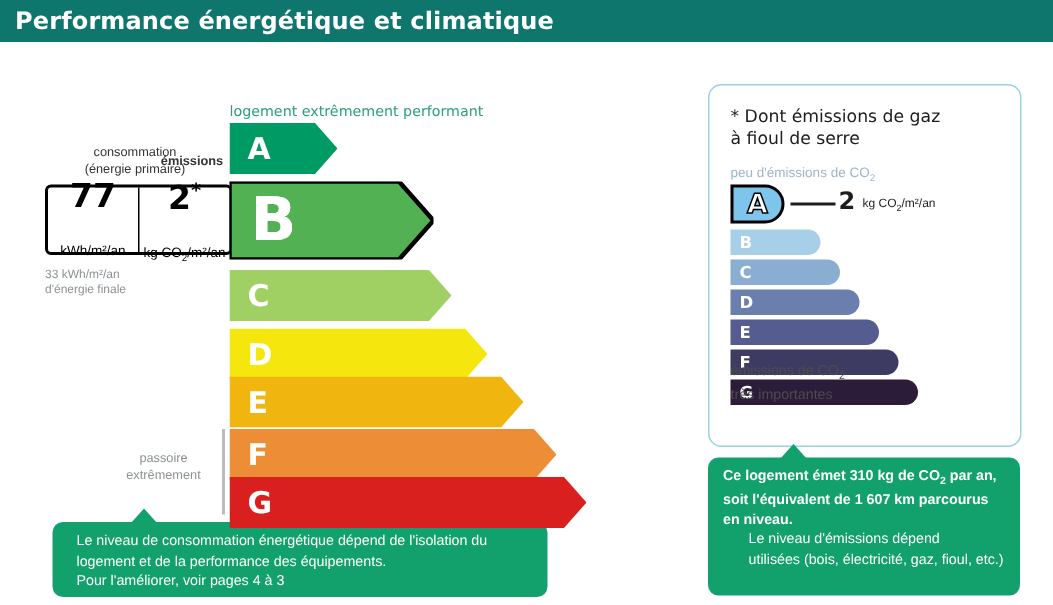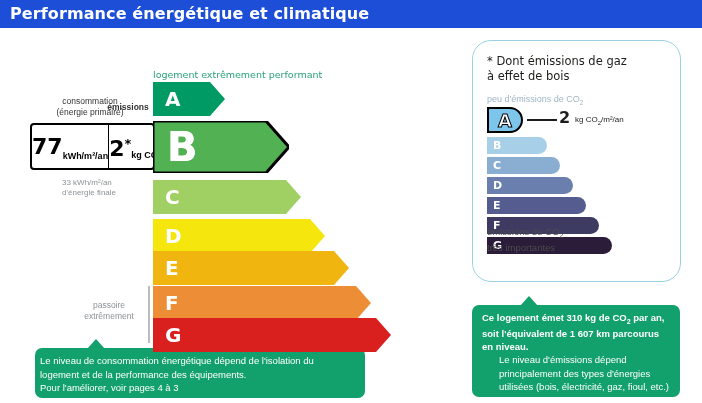--- a/index.html
+++ b/index.html
@@ -9,21 +9,21 @@
     font-family:"Liberation Sans", sans-serif;
     overflow:hidden;
     position:relative;
     color:#222;
   }
   #root{position:relative;width:702px;height:403px;}
 
   
   .header{
     position:absolute;left:0;top:0;width:702px;height:28px;
-    background:#1d4ed8;
+    background:#0f766e;
   }
   .header-title{
     position:absolute;left:10px;top:4px;
     font-size:16px;font-weight:bold;color:#ffffff;
     letter-spacing:.1px;
     font-family:"DejaVu Sans", sans-serif;
   }
 
   
   .left-panel{position:absolute;left:0;top:28px;width:470px;height:387px;}
@@ -50,35 +50,35 @@
     position:absolute;top:74px;left:98px;width:60px;
     text-align:center;font-size:8.5px;color:#333;font-weight:bold;
   }
   .value-box{
     position:absolute;left:30px;top:95px;width:125px;height:47px;
     border:2px solid #000;border-radius:4px;background:#fff;
     box-sizing:border-box;
     display:flex;
   }
   .value-cell{
-    flex:1;display:flex;flex-direction:row;
+    flex:1;display:flex;flex-direction:column;
     align-items:center;justify-content:center;
     position:relative;
   }
   .value-cell.first{border-right:1.5px solid #000;}
   .value-num{
     font-size:22px;font-weight:bold;color:#000;line-height:22px;
     font-family:"DejaVu Sans", sans-serif;
   }
   .value-num .ast{font-size:13px;vertical-align:super;}
-  .value-unit{font-size:9px;color:#000;margin-top:19px;white-space:nowrap;font-weight:bold;}
+  .value-unit{font-size:9px;color:#000;margin-top:19px;white-space:nowrap;}
   .value-unit sub{font-size:6.5px;}
   .sub-note{
     position:absolute;left:30px;top:150px;
-    font-size:8px;color:#8d9295;line-height:10px;margin-left:32px;
+    font-size:8px;color:#8d9295;line-height:10px;
   }
 
   .passoire{
     position:absolute;left:78px;top:272px;width:62px;
     text-align:center;font-size:8.5px;color:#8d9295;line-height:11px;
   }
   .passoire-line{
     position:absolute;left:148px;top:258px;width:2px;height:57px;
     background:#b9bdc0;
   }
@@ -91,22 +91,22 @@
     color:#ffffff;
     font-family:"DejaVu Sans", sans-serif;
     font-weight:bold;
   }
   .bar .letter{position:relative;z-index:2;}
   .bar .shape{position:absolute;left:0;top:0;width:100%;height:100%;z-index:1;}
   .bar .letter{padding-left:12px;}
 
   
   .co2-panel{
-    position:absolute;left:472px;top:40px;width:209px;height:242px;
-    border:1.5px solid #9ad2e4;border-radius:19px;background:#ffffff;
+    position:absolute;left:472px;top:56px;width:209px;height:242px;
+    border:1.5px solid #9ad2e4;border-radius:9px;background:#ffffff;
     box-sizing:border-box;
   }
   .co2-title{
     position:absolute;left:14px;top:13px;width:180px;
     font-size:11.5px;color:#1d1d1b;line-height:15px;
     font-family:"DejaVu Sans", sans-serif;
   }
   .co2-sub-top{
     position:absolute;left:14px;top:53px;
     font-size:9px;color:#9fb6c6;
@@ -152,21 +152,21 @@
   
   .callout{
     position:absolute;background:#12a06c;border-radius:7px;
     color:#ffffff;box-sizing:border-box;
   }
   .callout .pointer{
     position:absolute;top:-9px;width:0;height:0;
     border-left:9px solid transparent;border-right:9px solid transparent;
     border-bottom:10px solid #12a06c;
   }
-  .callout-left{left:35px;top:348px;width:330px;height:50px;padding:6px 5px;}
+  .callout-left{left:35px;top:348px;width:330px;height:50px;padding:6px 16px;}
   .callout-left .pointer{left:52px;}
   .callout-left .line{font-size:9.5px;line-height:13.5px;}
 
   .callout-right{left:472px;top:305px;width:208px;height:92px;padding:7px 10px;}
   .callout-right .pointer{left:48px;}
   .callout-right .bold{font-size:9.5px;font-weight:bold;line-height:12.5px;}
   .callout-right .bold sub{font-size:7px;}
   .callout-right .norm{font-size:9.5px;line-height:12.5px;margin-top:1px;padding-left:17px;}
 </style>
 </head>
@@ -254,21 +254,21 @@
           </svg>
           <span class="letter">G</span>
         </div>
       </div>
   </div>
 
   <div class="co2-panel">
     <div class="co2-title">
       <span>*</span>
       <span>Dont émissions de gaz</span><br>
-      <span>à effet de bois</span>
+      <span>à fioul de serre</span>
     </div>
     <div class="co2-sub-top">peu d'émissions de CO<sub>2</sub></div>
 
     <div class="co2-bars" id="co2-bars">
         <div class="co2-a-badge" style="width: 36px; height: 26px; top: 0px; background: rgb(126, 197, 236);">
           <span>A</span>
         </div>
         <div class="co2-leader"></div>
         <div class="co2-value">2</div>
         <div class="co2-value-unit">kg CO<sub>2</sub>/m²/an</div>
@@ -304,17 +304,16 @@
     <div class="line">logement et de la performance des équipements.</div>
     <div class="line">Pour l'améliorer, voir pages 4 à 3</div>
   </div>
 
   <div class="callout callout-right">
     <div class="pointer"></div>
     <div class="bold">Ce logement émet 310 kg de CO<sub>2</sub> par an,</div>
     <div class="bold">soit l'équivalent de 1 607 km parcourus</div>
     <div class="bold">en niveau.</div>
     <div class="norm">Le niveau d'émissions dépend</div>
-    <div class="norm">principalement des types d'énergies</div>
     <div class="norm">utilisées (bois, électricité, gaz, fioul, etc.)</div>
   </div>
 
 </div>
 
 </body></html>

